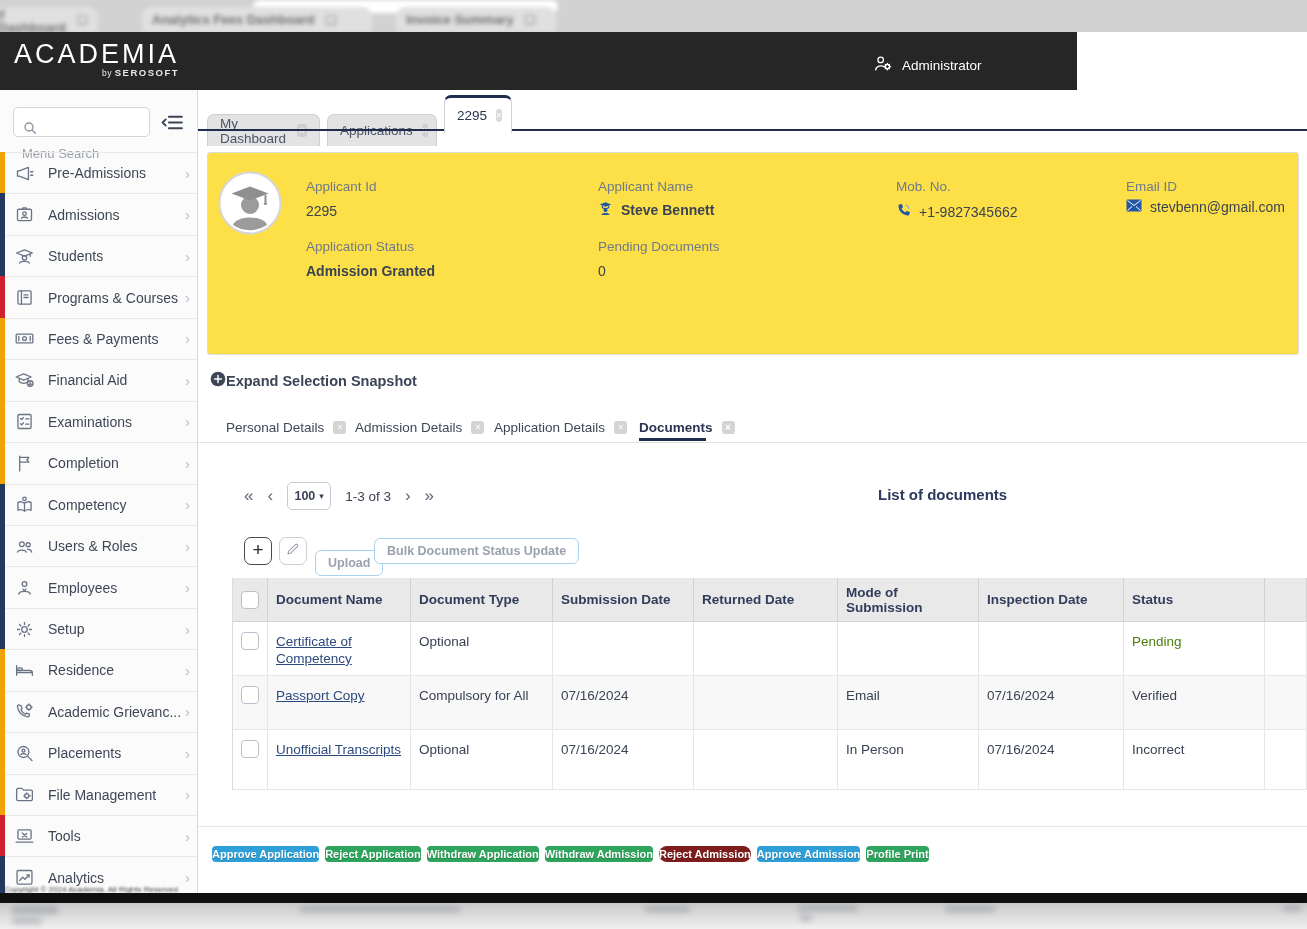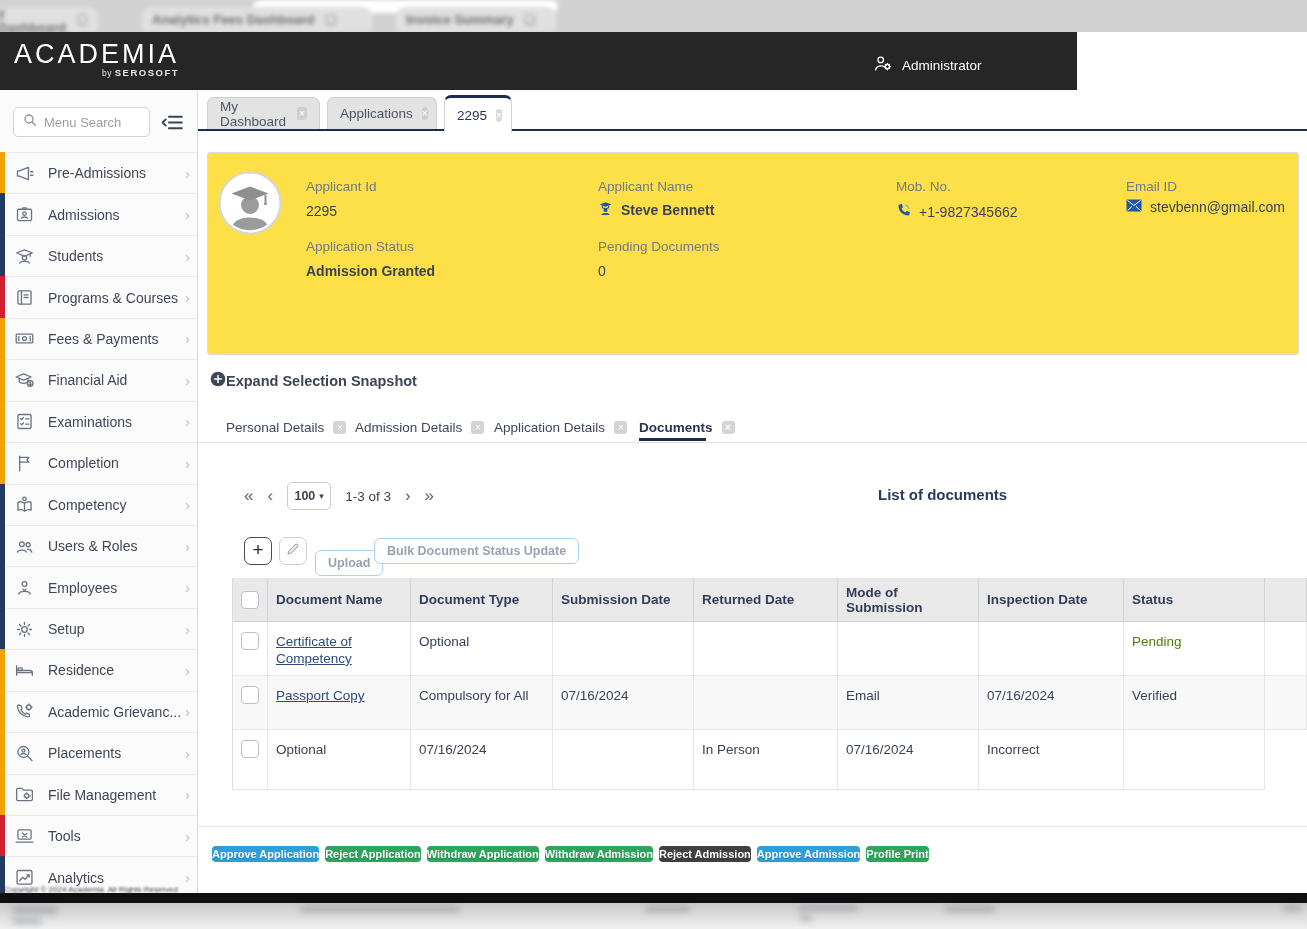--- a/index.html
+++ b/index.html
@@ -23,37 +23,37 @@
   #logo .big { font-size:27px; font-weight:300; letter-spacing:3px; }
   #logo .sub { text-align:right; font-size:8.5px; color:#e8e8e8; margin-top:-3px; letter-spacing:.5px; }
   #logo .sub b { letter-spacing:1.5px; font-size:9.5px; }
   #admin-user { position:absolute; left:872px; top:21px; display:flex; align-items:center; gap:8px;
     color:#fff; font-size:13.5px; }
 
   
   #sidebar { left:0; top:90px; width:198px; height:803px; background:#fbfbfb;
     border-right:1px solid #d9d9d9; overflow:hidden; }
   #search-box { position:absolute; left:13px; top:17px; width:137px; height:30px;
-    border:1px solid #d4d4d4; border-radius:5px; background:#fff; display:flex; align-items:center;
-    gap:6px; padding:12px 8px; }
+    border:1px solid #d4d4d4; border-radius:5px; background:#fff; display:flex; align-items:flex-start;
+    gap:6px; padding:12px 8px;flex-direction:column; }
   #search-box input { border:none; outline:none; width:100px; font-size:13px; color:#3a4354;
     font-family:inherit; background:transparent; }
   #search-box input::placeholder { color:#9aa0aa; }
   #collapse-btn { position:absolute; left:160px; top:20px; cursor:pointer; }
   #menu { position:absolute; left:0; top:62px; right:0; }
   .mitem { position:relative; height:41.45px; display:flex; align-items:center;
     border-top:1px solid #e9e9e9; cursor:pointer; }
   .mitem .stripe { position:absolute; left:0; top:-1px; bottom:0; width:5px; }
   .mitem .mi { margin-left:14px; width:22px; display:flex; }
   .mitem .mlabel { margin-left:12px; font-size:14px; color:#3f4756; white-space:nowrap; }
   .mitem .chev { position:absolute; right:7px; color:#b9c0ca; font-size:15px; }
 
   
   #tabs-underline { left:198px; top:129px; width:1109px; height:2px; background:#1e2c4d; z-index:1; }
-  .tab { position:absolute; top:97px; height:32px; background:#e3e3e3; border:1px solid #cfcfcf;
+  .tab { position:absolute; top:114px; height:32px; background:#e3e3e3; border:1px solid #cfcfcf;
     border-bottom:none; border-radius:7px 7px 0 0; display:flex; align-items:center; gap:9px;
     padding:0 12px; font-size:13.5px; color:#4c5567; cursor:pointer; }
   .tab .chip { width:13px; height:13px; border-radius:3px; background:#cfcfcf; color:#fff;
     font-size:10px; line-height:13px; text-align:center; }
   #tab-0 { left:207px; width:113px; }
   #tab-1 { left:327px; width:110px; }
   #tab-2 { left:444px; top:95px; height:38px; width:68px; background:#fff; z-index:2;
     border:1px solid #cdd2da; border-bottom:none; border-top:3px solid #1e2c4d; color:#2b3552; }
   #tab-2 .chip { background:#d9d9d9; }
 
@@ -538,36 +538,37 @@
   <div class="td r2">07/16/2024</div>
   <div class="td r2"></div>
   <div class="td r2">Email</div>
   <div class="td r2">07/16/2024</div>
   <div class="td r2"><span style="color: rgb(58, 67, 84);">Verified</span></div>
   <div class="td r2"></div>
 
   <div class="td cbcell">
       <span class="cb"></span>
     </div>
+  <div class="td"><span class="doclink">Unofficial Transcripts</span></div>
   <div class="td">Optional</div>
   <div class="td">07/16/2024</div>
   <div class="td"></div>
   <div class="td">In Person</div>
   <div class="td">07/16/2024</div>
   <div class="td"><span style="color: rgb(58, 67, 84);">Incorrect</span></div>
   <div class="td"></div>
 </div>
 
 <div class="abs" id="bottom-divider"></div>
 <div class="abs" id="actions">
   <button class="act-btn" style="background: rgb(47, 159, 216);">Approve Application</button>
   <button class="act-btn" style="background: rgb(46, 164, 92);">Reject Application</button>
   <button class="act-btn" style="background: rgb(46, 164, 92);">Withdraw Application</button>
   <button class="act-btn" style="background: rgb(46, 164, 92);">Withdraw Admission</button>
-  <button class="act-btn" style="background: #404040;">Reject Admission</button>
+  <button class="act-btn" style="background: #7f1d1d; border-radius: 10px;">Reject Admission</button>
   <button class="act-btn" style="background: rgb(47, 159, 216);">Approve Admission</button>
   <button class="act-btn" style="background: rgb(46, 164, 92);">Profile Print</button>
 </div>
 
 <div class="abs" id="footer-copy">Copyright © 2024 Academia. All Rights Reserved</div>
 <div class="abs" id="footer-bar"></div>
 <div class="abs" id="footer-blur">
   <span class="blob" style="left:12px;top:3px;width:46px;height:8px"></span>
   <span class="blob" style="left:12px;top:15px;width:30px;height:6px"></span>
   <span class="blob" style="left:300px;top:3px;width:160px;height:6px"></span>

